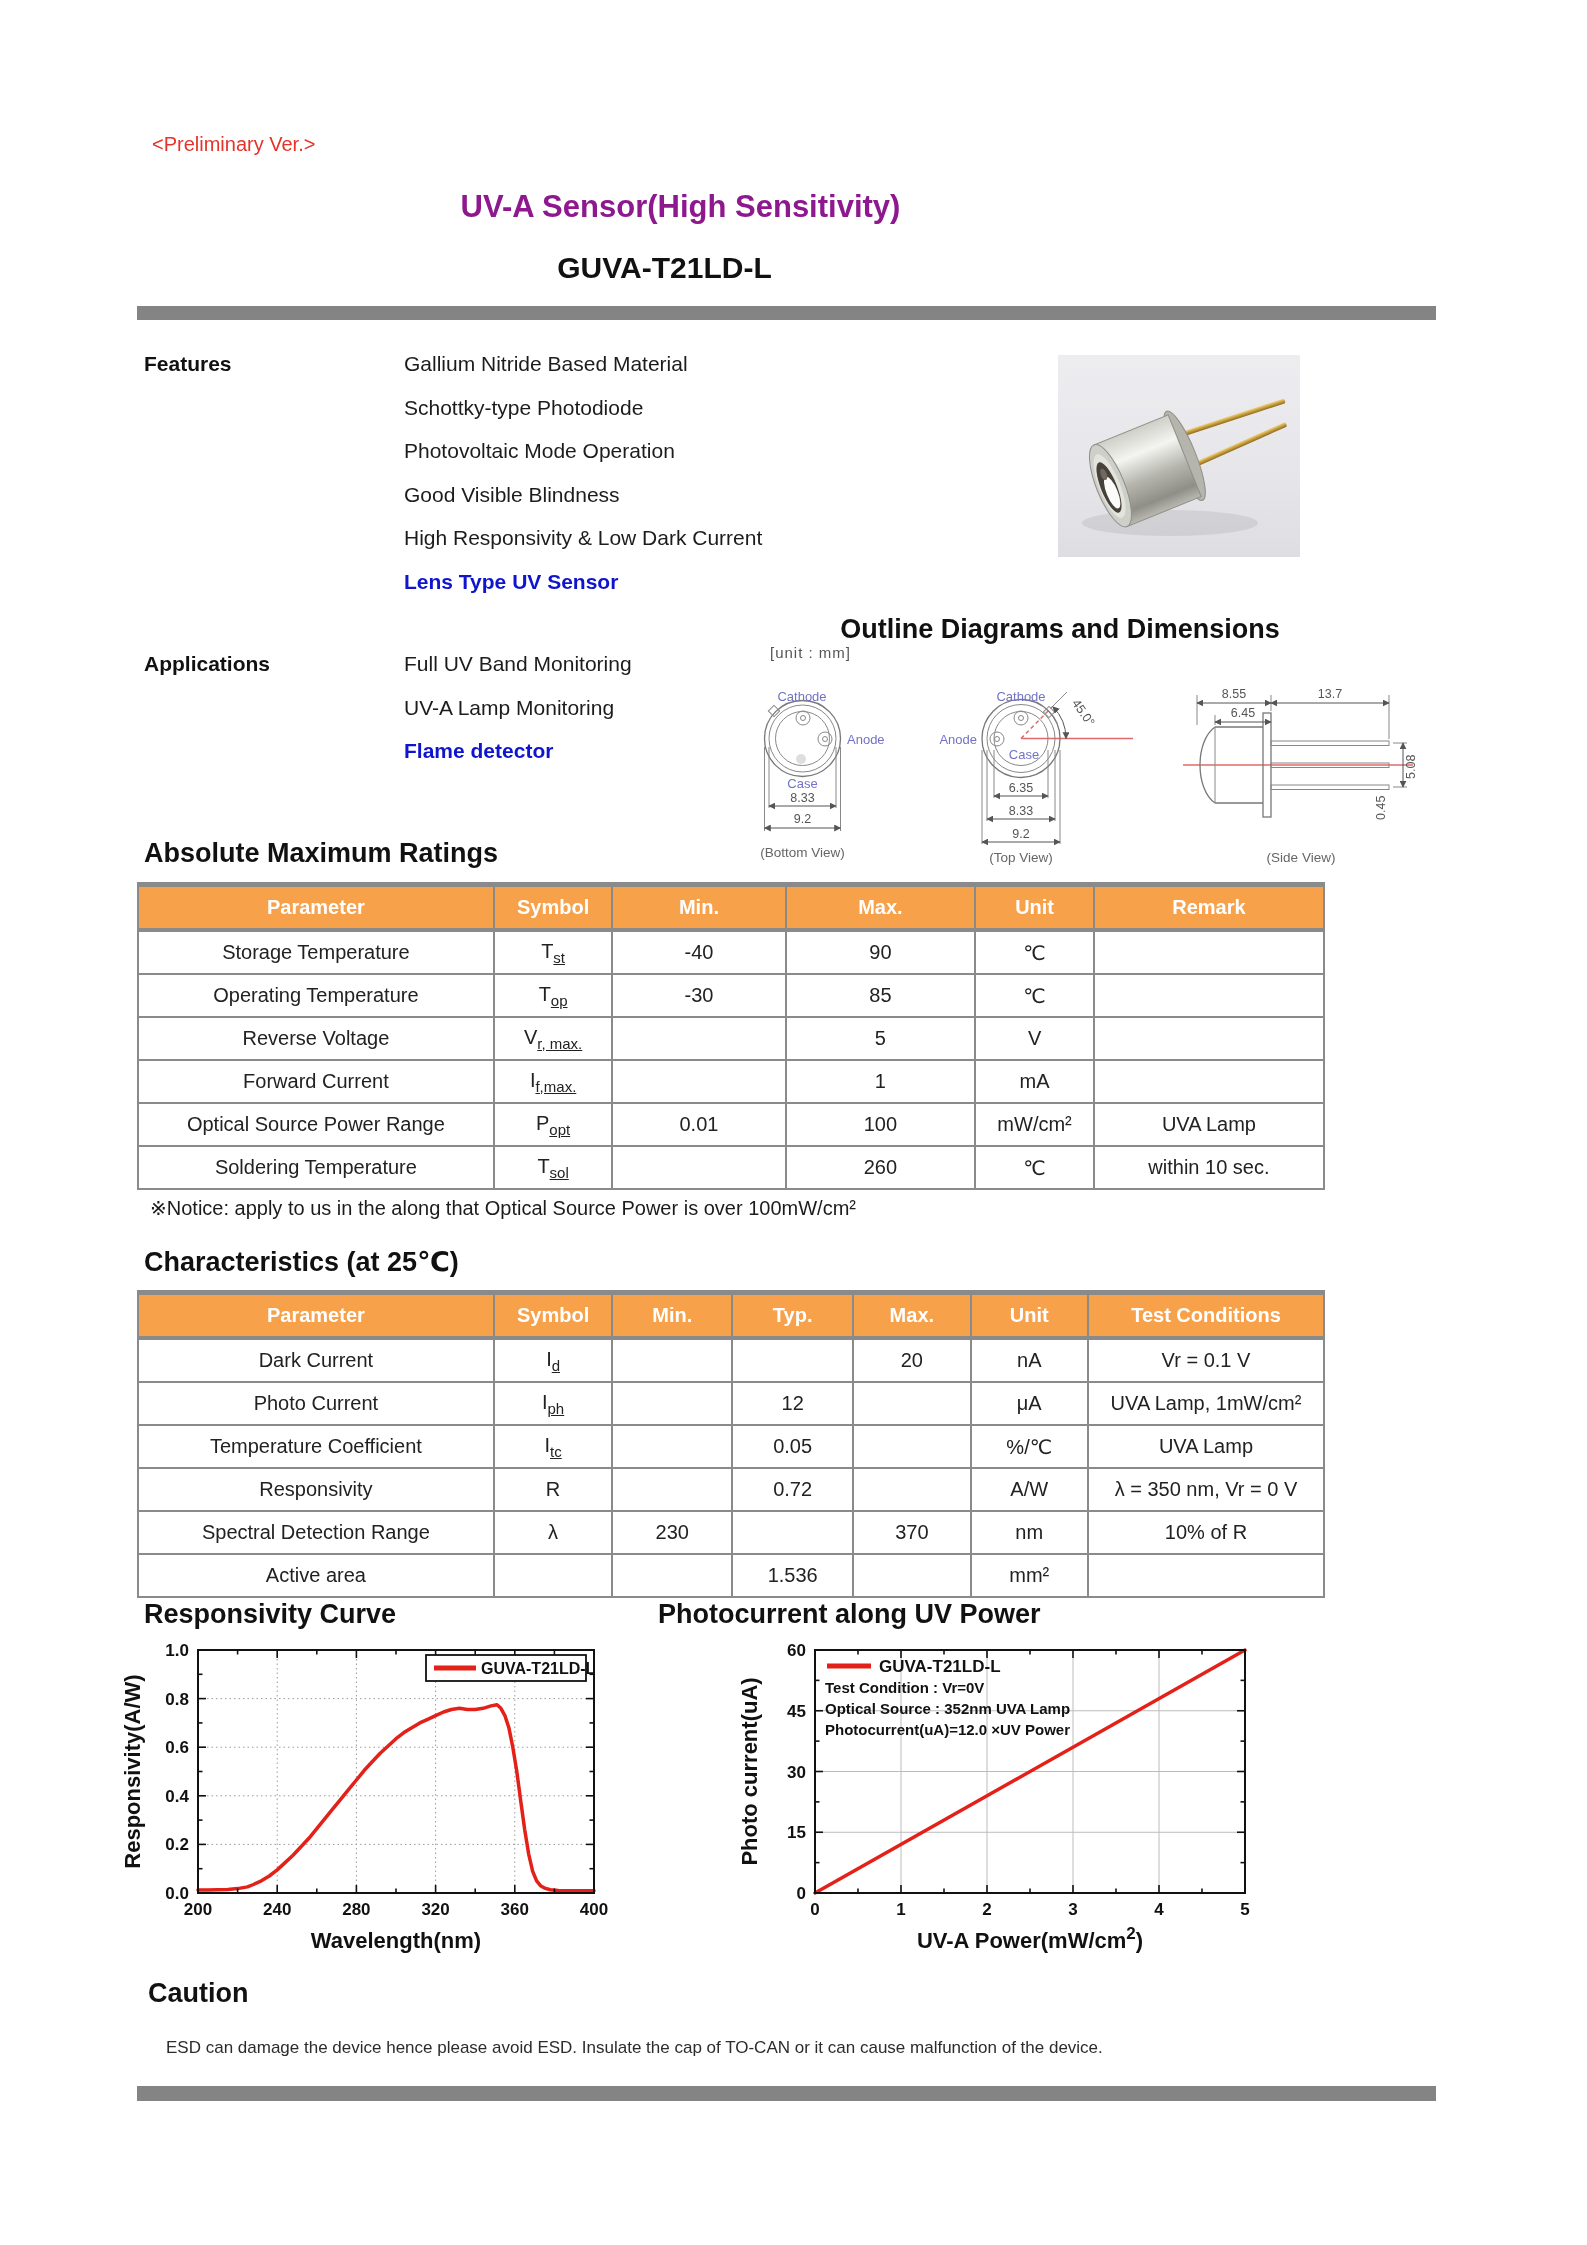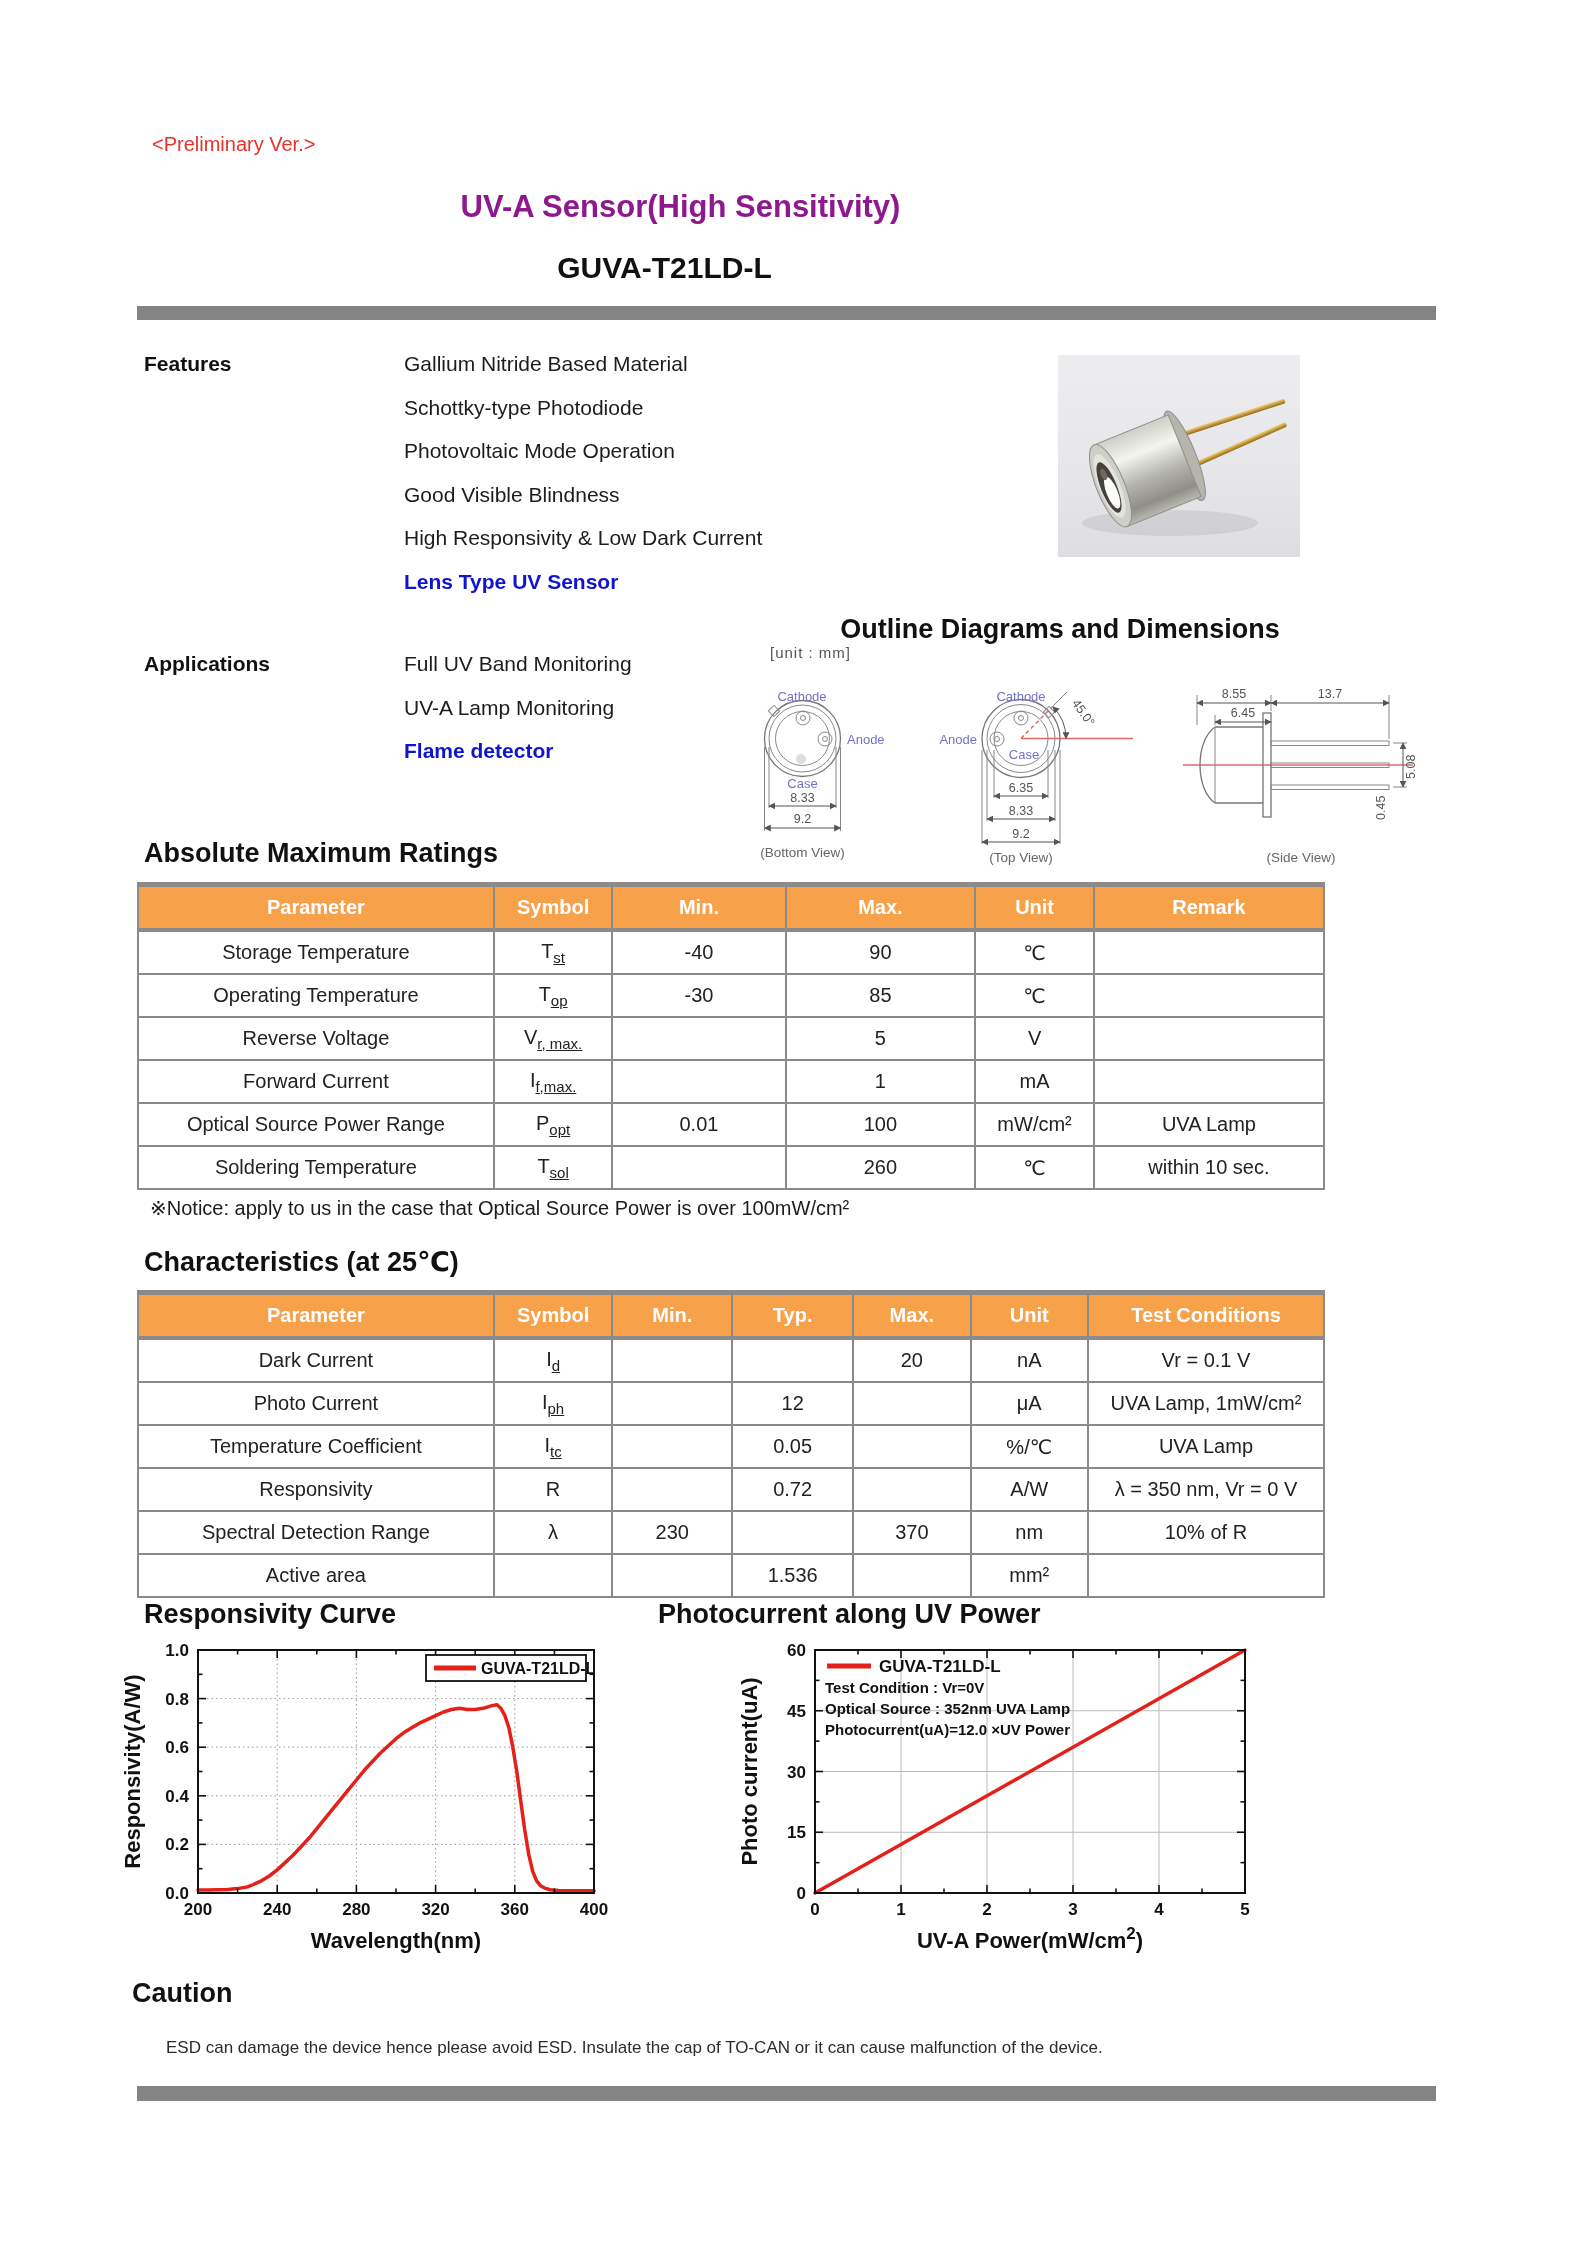--- a/index.html
+++ b/index.html
@@ -256,21 +256,21 @@
         <tr>
           <td>Soldering Temperature</td>
           <td><span>T</span><sub>sol</sub></td>
           <td></td>
           <td>260</td>
           <td>℃</td>
           <td>within 10 sec.</td>
         </tr>
       </tbody>
     </table>
-  <div class="abs notice" style="left:150px;top:1196px;">※Notice: apply to us in the case that Optical Source Power is over 100mW/cm²</div>
+  <div class="abs notice" style="left:150px;top:1196px;">※Notice: apply to us in the along that Optical Source Power is over 100mW/cm²</div>
 
   <div class="abs sec-head" style="left:144px;top:1246px;">Characteristics (at 25℃)</div>
   <table class="abs dtable" style="left:137px;top:1290px;" id="char-table">
       <colgroup>
         <col style="width: 30%;">
         <col style="width: 10%;">
         <col style="width: 10.1%;">
         <col style="width: 10.2%;">
         <col style="width: 9.9%;">
         <col style="width: 9.9%;">
@@ -483,17 +483,17 @@
       <text x="106" y="26" text-anchor="end" font-family="&quot;Liberation Serif&quot;,&quot;DejaVu Serif&quot;,serif" font-size="17" font-weight="bold" fill="#111">60</text>
       <text x="330" y="318" text-anchor="middle" font-family="&quot;Liberation Serif&quot;,&quot;DejaVu Serif&quot;,serif" font-size="22" font-weight="bold" fill="#111"><tspan>UV-A Power(mW/cm</tspan><tspan dy="-9" font-size="17">2</tspan><tspan dy="9">)</tspan></text>
       <text transform="translate(57,141.5) rotate(-90)" text-anchor="middle" font-family="&quot;Liberation Serif&quot;,&quot;DejaVu Serif&quot;,serif" font-size="22" font-weight="bold" fill="#111">Photo current(uA)</text>
       <line x1="127" y1="36" x2="171" y2="36" stroke="#e32119" stroke-width="5"></line>
       <text x="179" y="41.5" font-family="&quot;Liberation Serif&quot;,&quot;DejaVu Serif&quot;,serif" font-size="17" font-weight="bold" fill="#111">GUVA-T21LD-L</text>
       <text x="125" y="63" font-family="&quot;Liberation Serif&quot;,&quot;DejaVu Serif&quot;,serif" font-size="15" font-weight="bold" fill="#111">Test Condition : Vr=0V</text>
       <text x="125" y="84" font-family="&quot;Liberation Serif&quot;,&quot;DejaVu Serif&quot;,serif" font-size="15" font-weight="bold" fill="#111">Optical Source : 352nm UVA Lamp</text>
       <text x="125" y="105" font-family="&quot;Liberation Serif&quot;,&quot;DejaVu Serif&quot;,serif" font-size="15" font-weight="bold" fill="#111">Photocurrent(uA)=12.0 ×UV Power</text>
     </svg>
 
-  <div class="abs sec-head" style="left:132px;top:1978px;">Caution</div>
+  <div class="abs sec-head" style="left:148px;top:1978px;">Caution</div>
   <div class="abs caution-body" style="left:166px;top:2038px;width:1260px;">ESD can damage the device hence please avoid ESD. Insulate the cap of TO-CAN or it can cause malfunction of the device.</div>
 
   <div class="abs bar" style="left:137px;top:2086px;width:1299px;height:15px;"></div>
 </div>
 
 </body></html>

